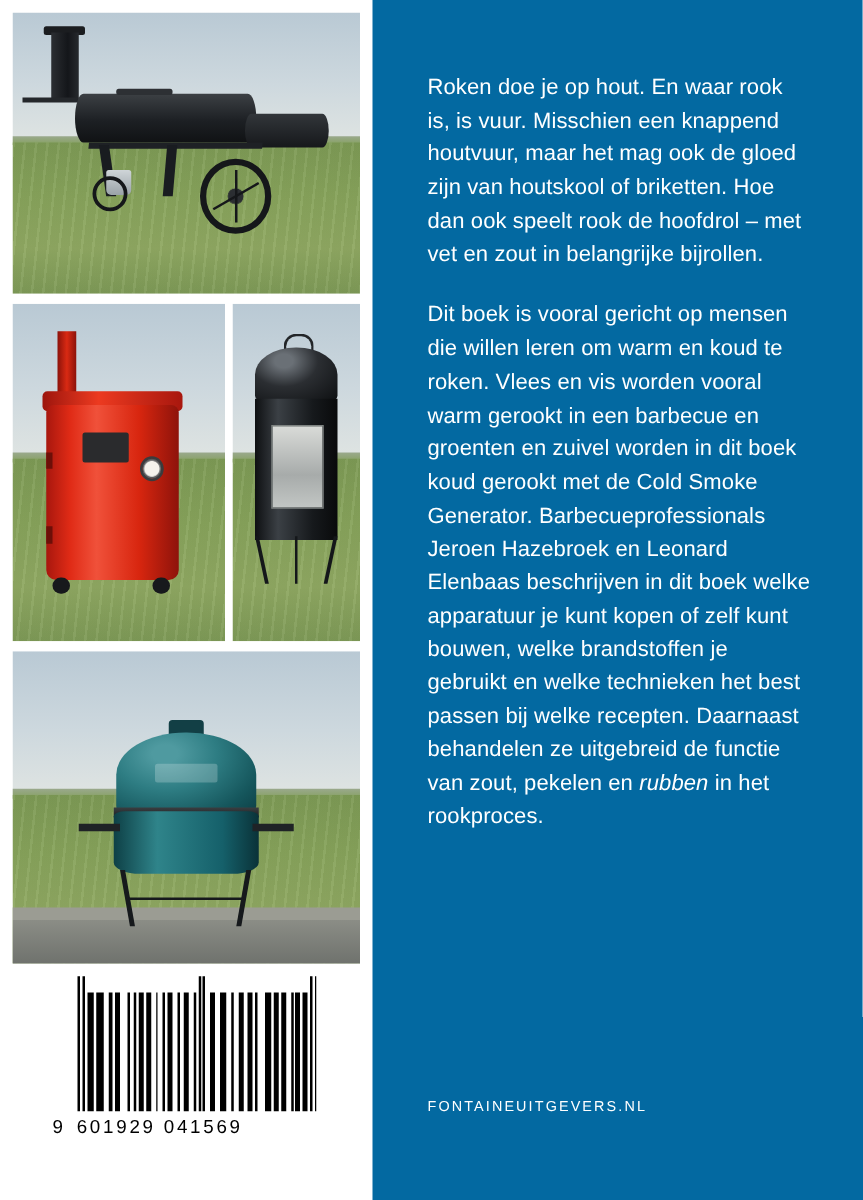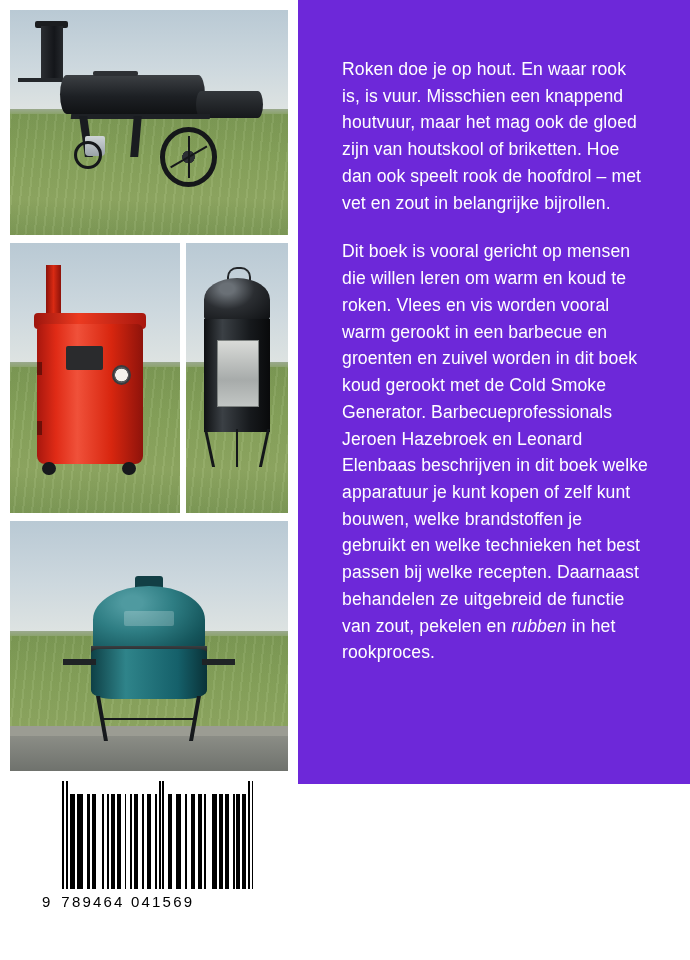--- a/index.html
+++ b/index.html
@@ -451,22 +451,22 @@
   }
   .isbn-prefix {
     margin-right: 11px;
     letter-spacing: 0;
   }
 
   
   .right-col {
     position: relative;
     flex: 1 1 auto;
-    background: #6d28d9;
-    height: 784px;
+    background: #0369a1;
+    height: 960px;
   }
   .blurb {
     position: absolute;
     left: 44px;
     top: 56px;
     width: 306px;
     color: #ffffff;
     font-size: 17.6px;
     line-height: 1.52;
     letter-spacing: 0.1px;
@@ -634,21 +634,21 @@
           <div class="bar short" style="width: 3.80198px;"></div>
           <div style="width: 1.90099px; background: transparent; height: 100%;"></div>
           <div class="bar short" style="width: 3.80198px;"></div>
           <div style="width: 1.90099px; background: transparent; height: 100%;"></div>
           <div class="bar" style="width: 1.90099px;"></div>
           <div style="width: 1.90099px; background: transparent; height: 100%;"></div>
           <div class="bar" style="width: 1.90099px;"></div>
         </div>
       <div class="isbn-row">
         <span class="isbn-prefix">9</span>
-        <span>789464 041569</span>
+        <span>601929 041569</span>
       </div>
     </div>
   </div>
 
   <div class="right-col">
     <div class="blurb">
       <p>Roken doe je op hout. En waar rook is, is vuur. Misschien een knappend houtvuur, maar het mag ook de gloed zijn van houtskool of briketten. Hoe dan ook speelt rook de hoofdrol – met vet en zout in belangrijke bijrollen.</p>
       <p><span>Dit boek is vooral gericht op mensen die willen leren om warm en koud te roken. Vlees en vis worden vooral warm gerookt in een barbecue en groenten en zuivel worden in dit boek koud gerookt met de Cold Smoke Generator. Barbecueprofessionals Jeroen Hazebroek en Leonard Elenbaas beschrijven in dit boek welke apparatuur je kunt kopen of zelf kunt bouwen, welke brandstoffen je gebruikt en welke technieken het best passen bij welke recepten. Daarnaast behandelen ze uitgebreid de functie van zout, pekelen en </span><em>rubben</em><span> in het rookproces.</span></p>
     </div>
     <div class="publisher">FONTAINEUITGEVERS.NL</div>

